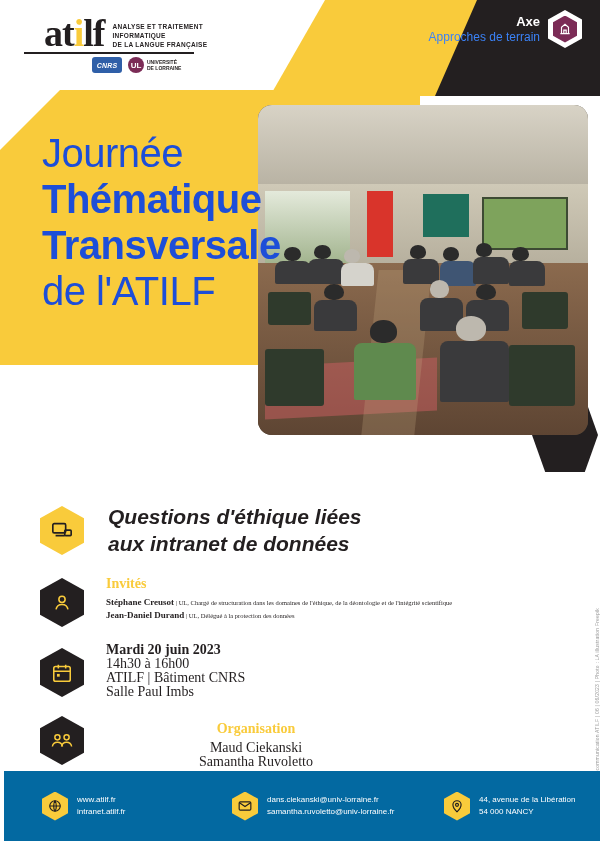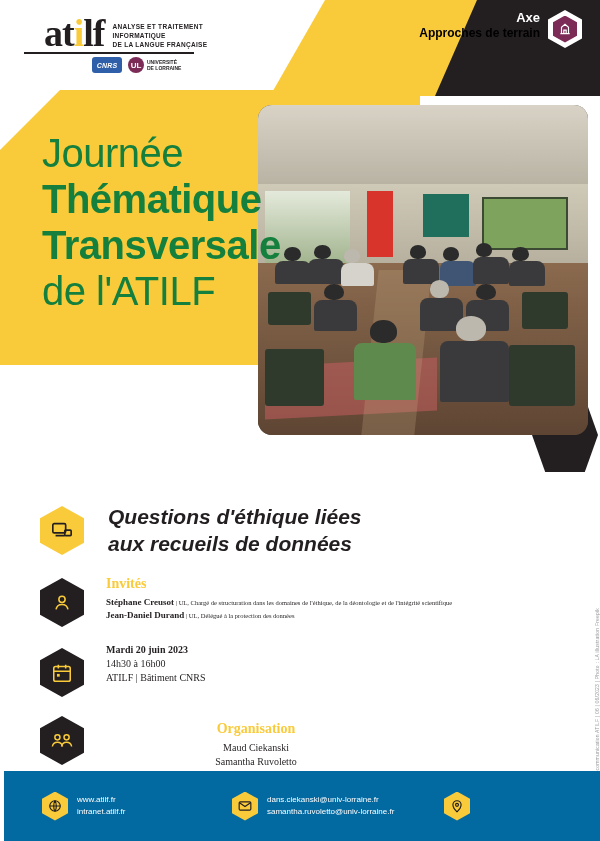--- a/index.html
+++ b/index.html
@@ -123,30 +123,30 @@
     font-size: 8px; font-weight: bold;
     display: flex; align-items: center; justify-content: center;
   }
   .ul-text {
     font-size: 5px; line-height: 6px;
     color: #231F20; font-weight: bold;
   }
   .axe-block {
     position: absolute;
     right: 18px; top: 10px;
-    display: flex; align-items: flex-start; gap: 8px;
+    display: flex; align-items: center; gap: 8px;
     z-index: 7;
   }
   .axe-text { text-align: right; }
   .axe-title {
     font-size: 13px; font-weight: bold; color: #ffffff;
     line-height: 16px;
   }
   .axe-sub {
-    font-size: 12px; font-weight: bold; color: #000000;
+    font-size: 12px; font-weight: normal; color: #3b82f6;
     line-height: 15px;
   }
   .axe-badge {
     width: 34px; height: 38px;
     background: #ffffff;
     clip-path: polygon(50% 0%, 100% 25%, 100% 75%, 50% 100%, 0% 75%, 0% 25%);
     display: flex; align-items: center; justify-content: center;
   }
   .axe-badge-inner {
     width: 24px; height: 27px;
@@ -157,21 +157,21 @@
   }
 
   
   .title-block {
     position: absolute;
     left: 42px; top: 130px;
     z-index: 5;
     width: 330px;
   }
   .title-line {
-    color: #15803d;
+    color: #1d4ed8;
     font-size: 40px;
     line-height: 46px;
     font-weight: 400;
     letter-spacing: -0.5px;
   }
   .title-line.bold { font-weight: bold; }
 
   
   .photo {
     position: absolute;
@@ -289,21 +289,21 @@
     margin-bottom: 3px;
   }
   .person-name {
     font-size: 9px; font-weight: bold; color: #231F20;
     line-height: 13px;
   }
   .person-desc {
     font-size: 6.5px; font-weight: normal; color: #231F20;
   }
   .plain {
-    font-size: 10px; color: #231F20; line-height: 14px;
+    font-size: 14px; color: #231F20; line-height: 14px;
   }
   .plain.b { font-weight: bold; }
 
   
   .footer {
     position: absolute;
     left: 4px; bottom: 0;
     width: 600px; height: 70px;
     background: #0369a1;
     display: flex;
@@ -430,21 +430,21 @@
 
   <div class="hexicon" style="left:40px; top:506px;">
     <svg width="22" height="22" viewBox="0 0 24 24" fill="none" stroke="#231F20" stroke-width="1.8">
       <rect x="2" y="4" width="14" height="10" rx="1.5"></rect>
       <path d="M5 17h10"></path>
       <rect x="15" y="11" width="7" height="6" rx="1"></rect>
     </svg>
   </div>
   <div class="subject">
     <div>Questions d'éthique liées</div>
-    <div>aux recueils de données</div>
+    <div>aux intranet de données</div>
   </div>
 
   <div class="hexicon dark" style="left:40px; top:578px;">
     <svg width="22" height="22" viewBox="0 0 24 24" fill="none" stroke="#F9CB3B" stroke-width="1.7">
       <circle cx="12" cy="8" r="3.4"></circle>
       <path d="M5.5 19c.6-3.6 3.4-5.4 6.5-5.4s5.9 1.8 6.5 5.4"></path>
     </svg>
   </div>
   <div class="row" style="left:106px; top:575px; width:470px;">
     <div class="row-heading">Invités</div>
@@ -460,20 +460,21 @@
     <svg width="22" height="22" viewBox="0 0 24 24" fill="none" stroke="#F9CB3B" stroke-width="1.7">
       <rect x="3" y="5" width="18" height="16" rx="2"></rect>
       <path d="M3 10h18M8 3v4M16 3v4"></path>
       <rect x="6.5" y="13" width="3" height="3" fill="#F9CB3B" stroke="none"></rect>
     </svg>
   </div>
   <div class="row" style="left:106px; top:643px; width:300px;">
     <div class="plain b">Mardi 20 juin 2023</div>
     <div class="plain">14h30 à 16h00</div>
     <div class="plain">ATILF | Bâtiment CNRS</div>
+    <div class="plain">Salle Paul Imbs</div>
   </div>
 
   <div class="hexicon dark" style="left:40px; top:716px;">
     <svg width="24" height="22" viewBox="0 0 26 24" fill="none" stroke="#F9CB3B" stroke-width="1.6">
       <circle cx="8" cy="8" r="2.8"></circle>
       <circle cx="18" cy="8" r="2.8"></circle>
       <path d="M2.5 18c.5-3 2.8-4.6 5.5-4.6S13 15 13.5 18"></path>
       <path d="M12.5 18c.5-3 2.8-4.6 5.5-4.6s5 1.6 5.5 4.6"></path>
     </svg>
   </div>
@@ -510,16 +511,20 @@
       </div>
     </div>
 
     <div class="footer-item f-3">
       <div class="f-icon">
         <svg width="14" height="14" viewBox="0 0 24 24" fill="none" stroke="#231F20" stroke-width="2">
           <path d="M12 22s7-6.2 7-12a7 7 0 1 0-14 0c0 5.8 7 12 7 12z"></path>
           <circle cx="12" cy="10" r="2.5"></circle>
         </svg>
       </div>
+      <div class="f-text">
+        <div>44, avenue de la Libération</div>
+        <div>54 000 NANCY</div>
+      </div>
     </div>
   </div>
 
 </div>
 
 </body></html>

